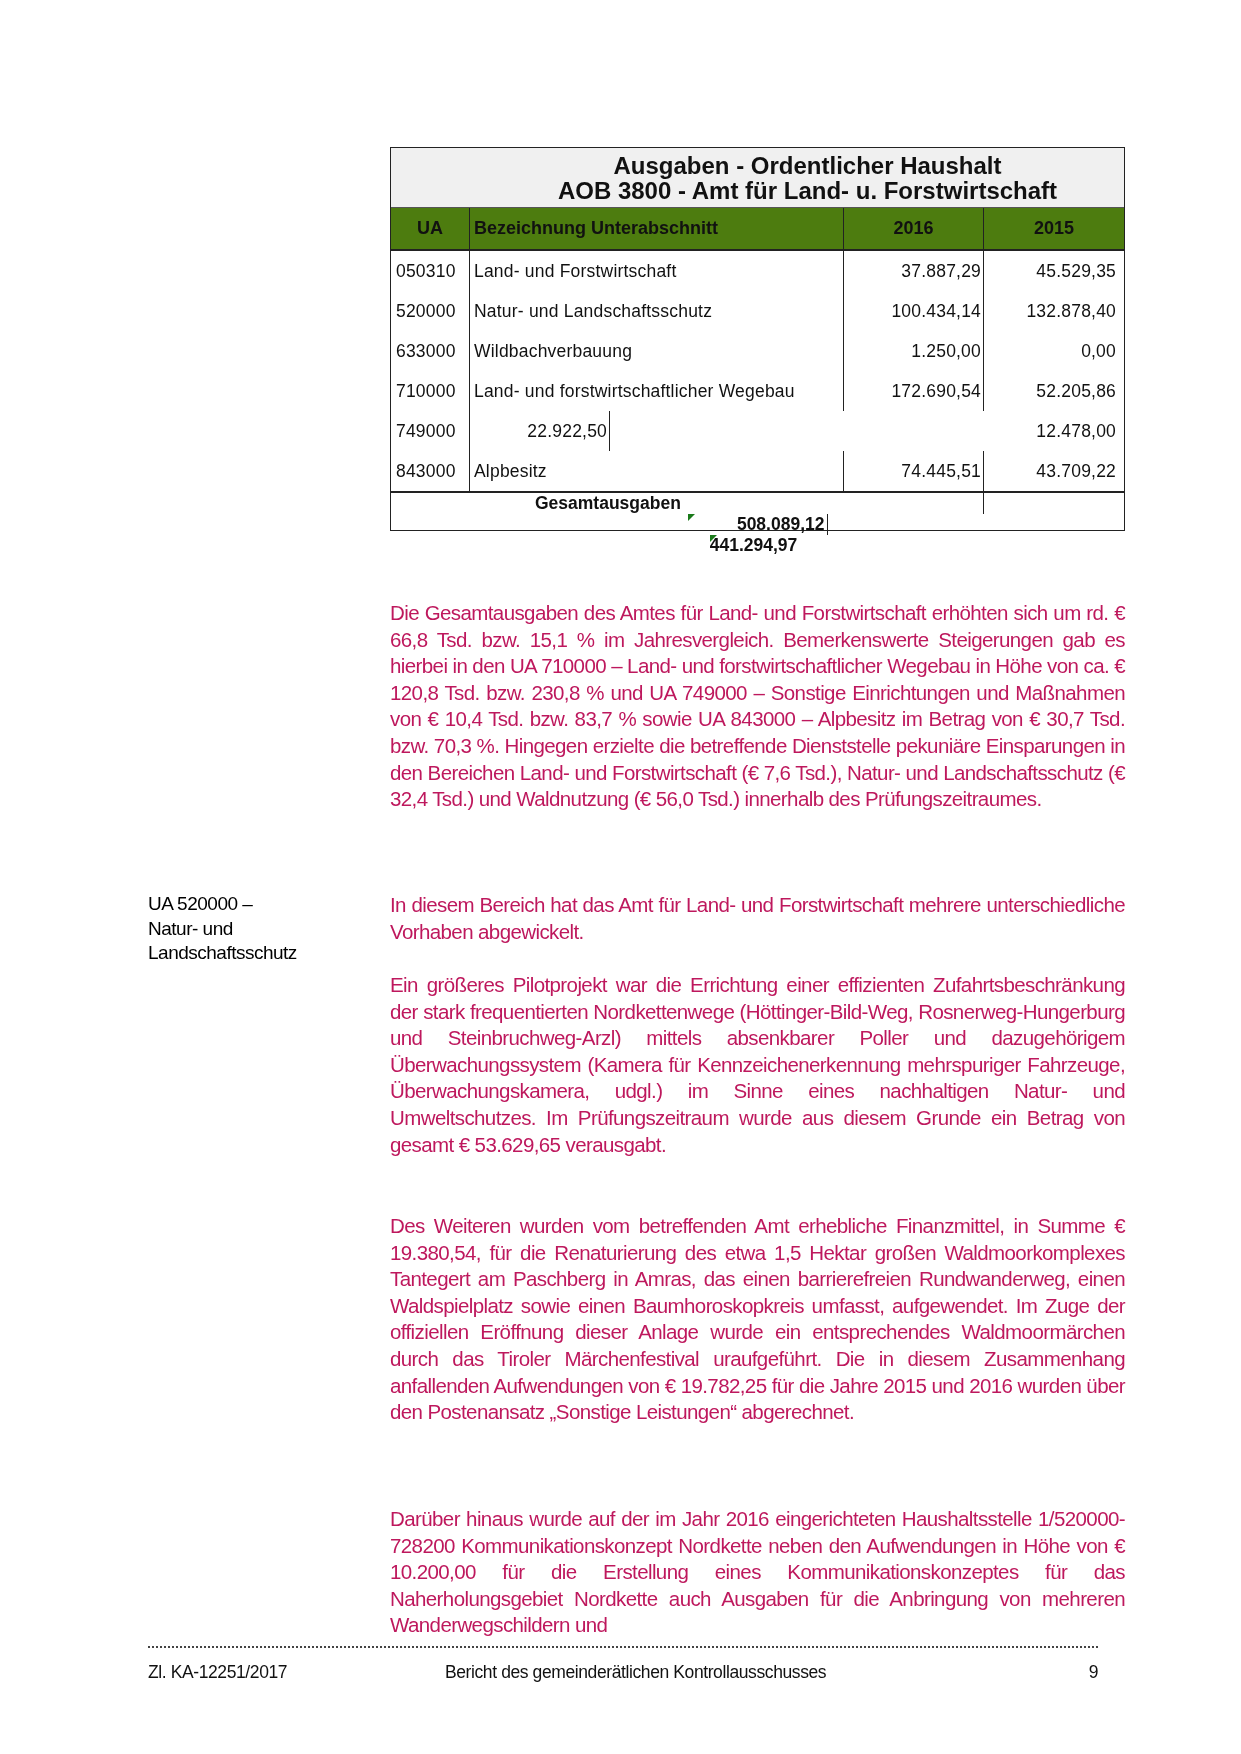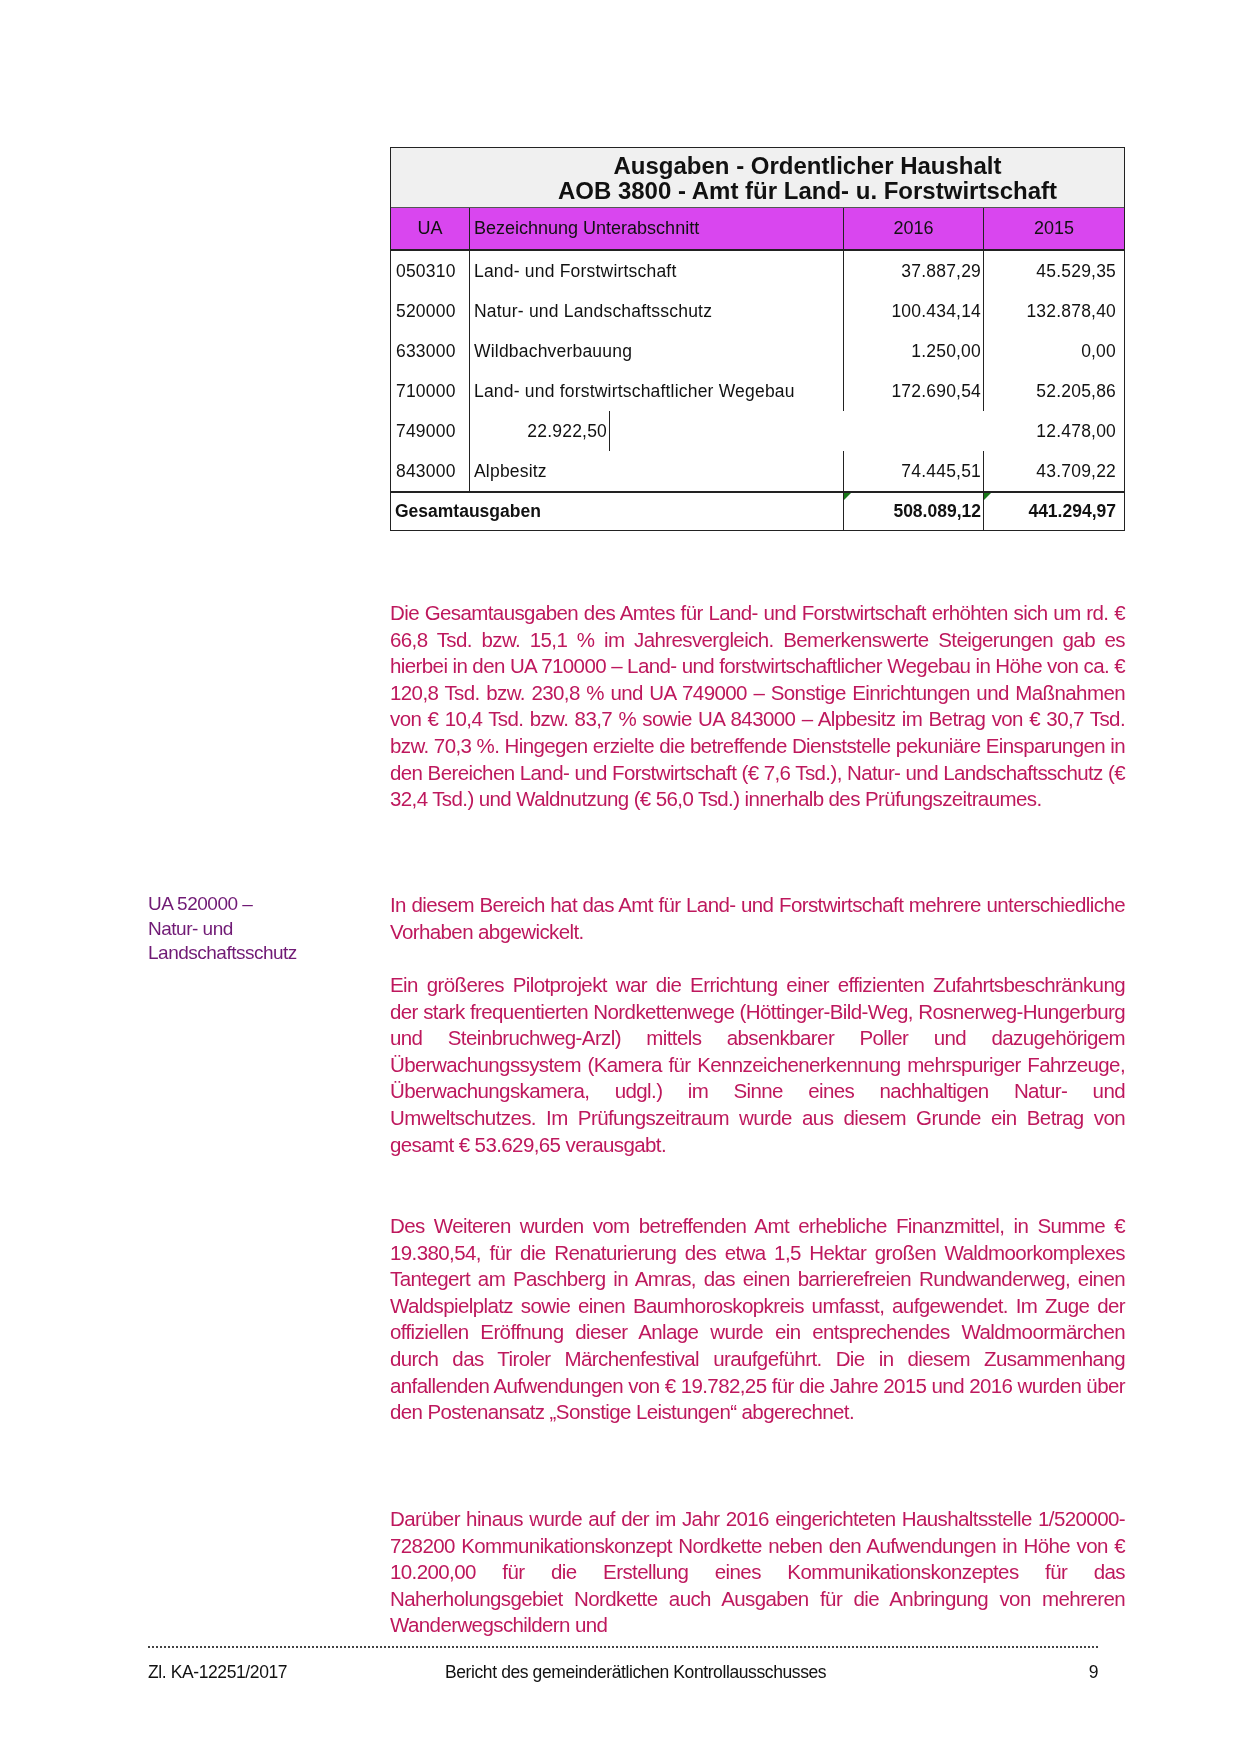--- a/index.html
+++ b/index.html
@@ -8,36 +8,36 @@
   .tbl { position: absolute; left: 390px; top: 147px; width: 735px;
          border: 1.5px solid #222; box-sizing: border-box; font-family: "Liberation Sans", sans-serif; }
   .tbl-title { background: #f0f0f0; height: 60px; border-bottom: 1px solid #555;
                display: flex; flex-direction: column; align-items: center; justify-content: center;
                font-weight: bold; font-size: 24px; line-height: 25px; padding-left: 100px; box-sizing: border-box; }
   .row { display: flex; height: 40px; align-items: center; font-size: 17.5px; }
   .row .c-ua { width: 79px; box-sizing: border-box; padding-left: 5px; height: 100%; display:flex; align-items:center; border-right: 1px solid #222; }
   .row .c-name { width: 374px; box-sizing: border-box; padding-left: 4px; height: 100%; display:flex; align-items:center; border-right: 1px solid #222; white-space: nowrap; overflow: hidden; }
   .row .c-2016 { width: 140px; box-sizing: border-box; padding-right: 2px; height: 100%; display:flex; align-items:center; justify-content:flex-end; border-right: 1px solid #222; }
   .row .c-2015 { flex: 1; box-sizing: border-box; padding-right: 8px; height: 100%; display:flex; align-items:center; justify-content:flex-end; }
-  .hdr { background: #d946ef; height: 41px; border-bottom: 2px solid #222; font-weight: normal; font-size: 18px; }
+  .hdr { background: #4d7c0f; height: 41px; border-bottom: 2px solid #222; font-weight: bold; font-size: 18px; }
   .hdr .c-ua { justify-content: center; padding-left: 0; }
   .hdr .c-2016, .hdr .c-2015 { justify-content: center; padding-right: 0; }
   .data-row { letter-spacing: 0.2px; }
-  .total { height: 37px; border-top: 2px solid #222; font-weight: bold; font-size: 17.5px; }
+  .total { height: 37px; border-top: 2px solid #222; font-weight: bold; font-size: 17.5px; flex-direction: column; }
   .total .c-label { width: 453px; box-sizing: border-box; padding-left: 4px; height: 100%; display:flex; align-items:center; border-right: 1px solid #222; }
   .total .c-2016 { position: relative; }
   .total .c-2015 { position: relative; }
   .tri { position: absolute; left: 0; top: 0; width: 0; height: 0;
          border-top: 7px solid #1a7a1a; border-right: 7px solid transparent; }
 
   .body-text { position: absolute; left: 390px; width: 735px; font-size: 20.5px; line-height: 26.6px;
                text-align: justify; font-family: "Liberation Sans", sans-serif; color: #be185d;
                letter-spacing: -0.6px; word-spacing: 0px; }
   .body-text p { margin: 0; }
-  .margin-note { position: absolute; left: 148px; top: 892px; width: 200px; color: #701a75;
+  .margin-note { position: absolute; left: 148px; top: 892px; width: 200px; color: #000000;
                  font-size: 19px; line-height: 24.5px; font-family: "Liberation Sans", sans-serif; letter-spacing: -0.5px; }
   .footer-line { position: absolute; left: 148px; top: 1646px; width: 950px; height: 0;
                  border-top: 2px dotted #444; }
   .footer { position: absolute; left: 148px; top: 1662px; width: 950px; font-size: 17.5px;
             font-family: "Liberation Sans", sans-serif; color: #111; letter-spacing: -0.4px; }
   .footer .f-left { position: absolute; left: 0; }
   .footer .f-center { position: absolute; left: 297px; }
   .footer .f-right { position: absolute; right: 0; }
 </style>
 </head>

